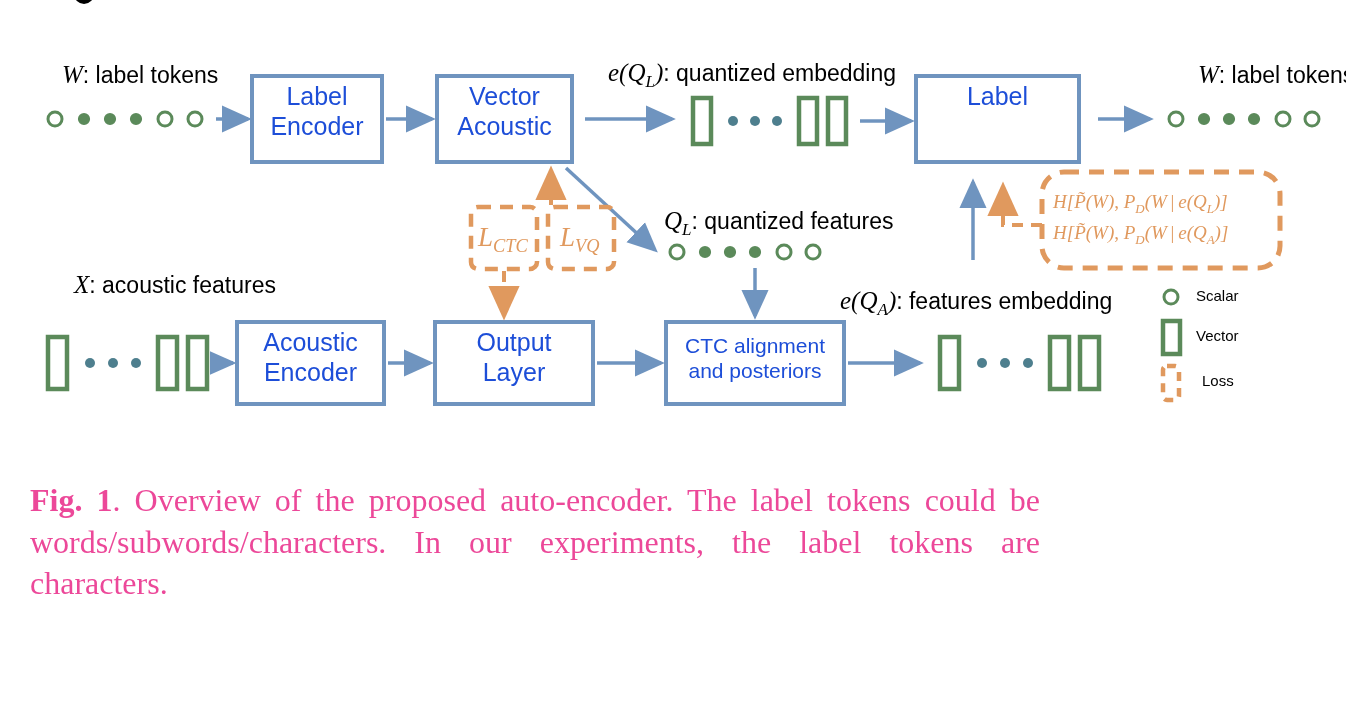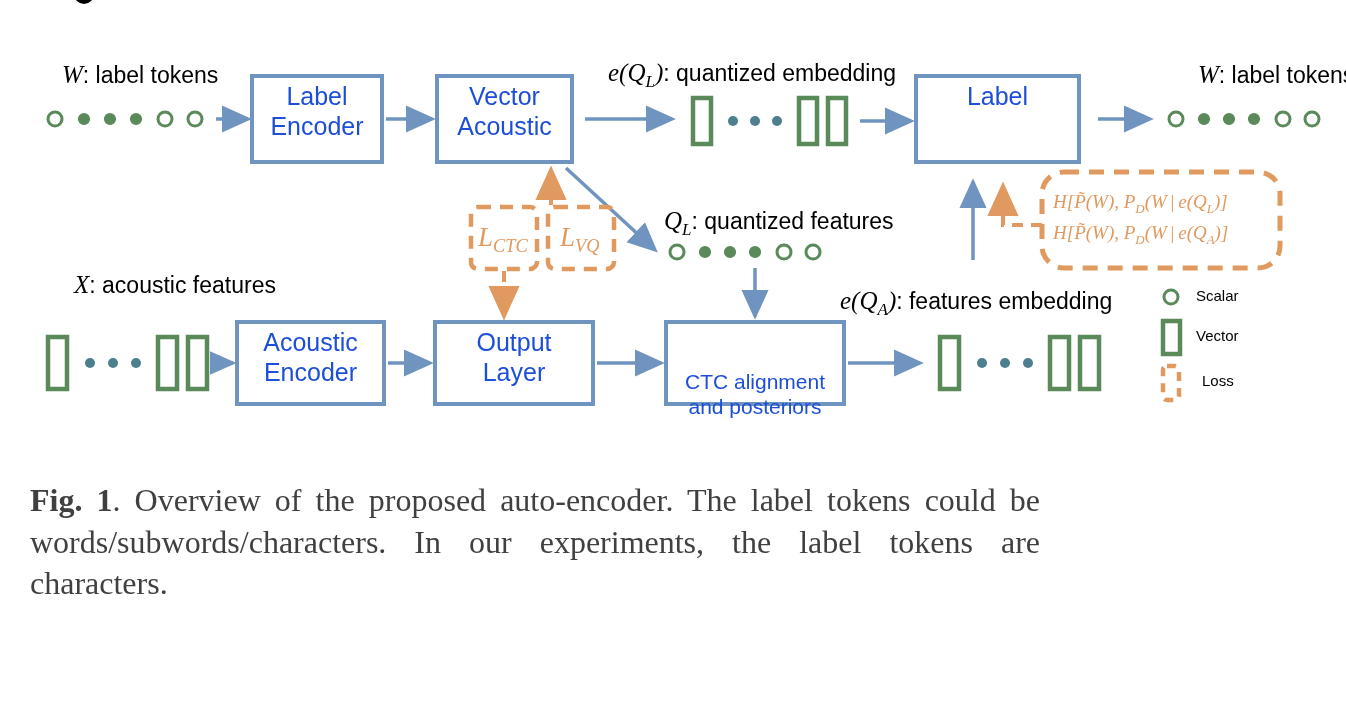--- a/index.html
+++ b/index.html
@@ -8,27 +8,27 @@
   .fig{position:absolute;left:0;top:0;width:1346px;height:706px;}
   svg.diagram{position:absolute;left:0;top:0;width:1346px;height:470px;}
 
   
   .lbl{position:absolute;white-space:nowrap;font-family:"Liberation Sans",sans-serif;
        font-size:23px;color:#000;line-height:1;}
   .lbl .it{font-family:"Liberation Serif",serif;font-style:italic;font-size:25px;}
   .boxtext{position:absolute;white-space:nowrap;color:#1d4ed8;
            font-family:"Liberation Sans",sans-serif;font-size:25px;text-align:center;
            line-height:1.18;}
-  .boxtext.sm{font-size:21px;margin-top:36px;}
+  .boxtext.sm{font-size:21px;}
   .losslbl{position:absolute;color:#e0995e;font-family:"Liberation Serif",serif;
            font-style:italic;white-space:nowrap;}
   .legtext{position:absolute;font-size:15px;color:#000;white-space:nowrap;}
 
   .caption{position:absolute;left:30px;top:480px;width:1010px;
-           font-family:"Liberation Serif",serif;font-size:32px;color:#404040;
+           font-family:"Liberation Serif",serif;font-size:32px;color:#ec4899;
            line-height:1.30;text-align:justify;}
   .caption b{font-weight:bold;}
   .topnub{position:absolute;left:74px;top:-6px;width:20px;height:10px;
           background:#000;border-radius:0 0 10px 10px;}
   sub{font-size:0.68em;}
 </style>
 </head>
 <body>
 
 <div class="fig">

